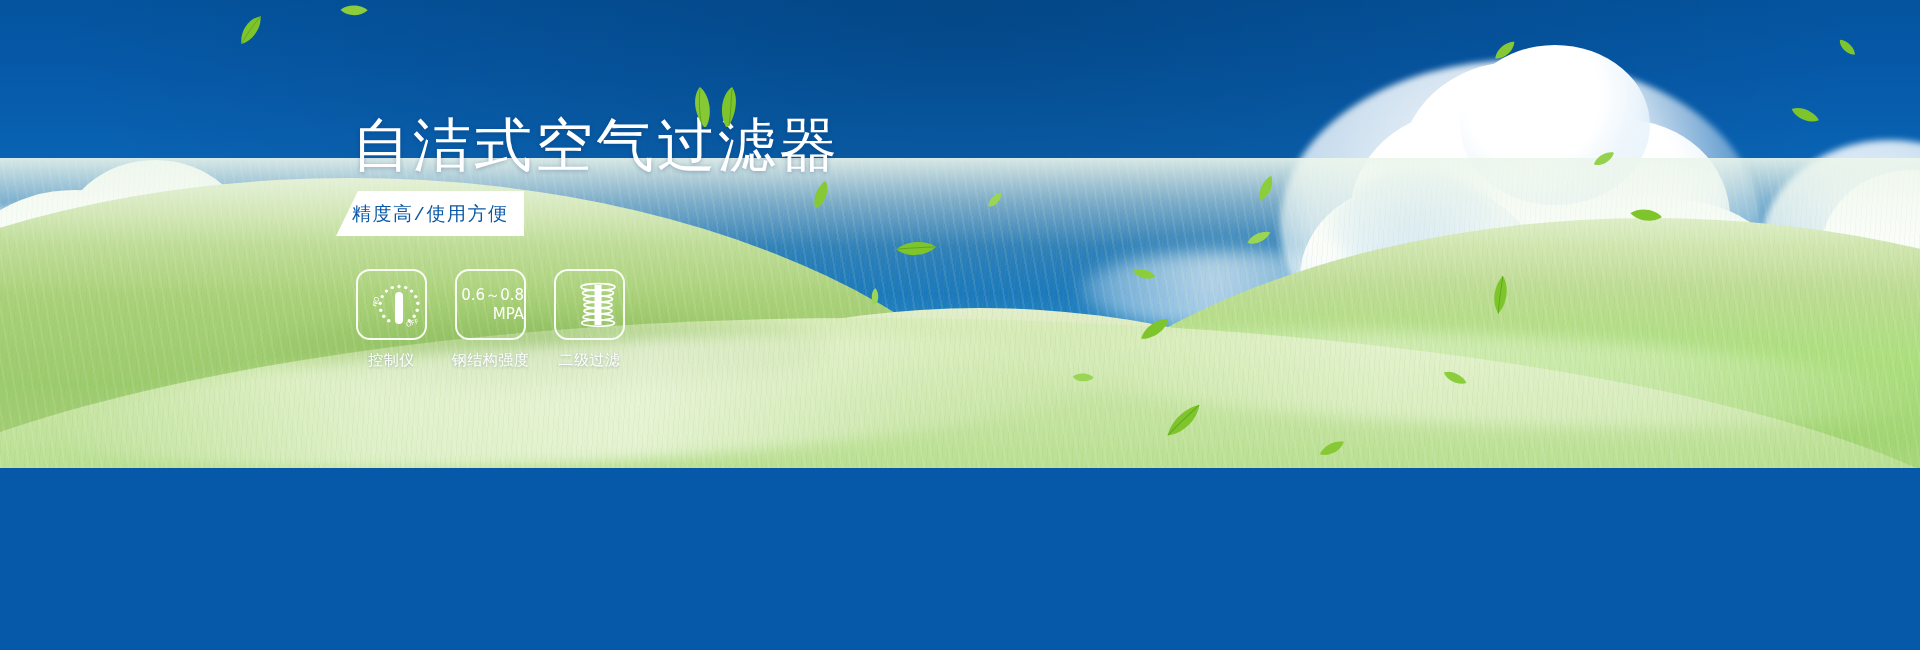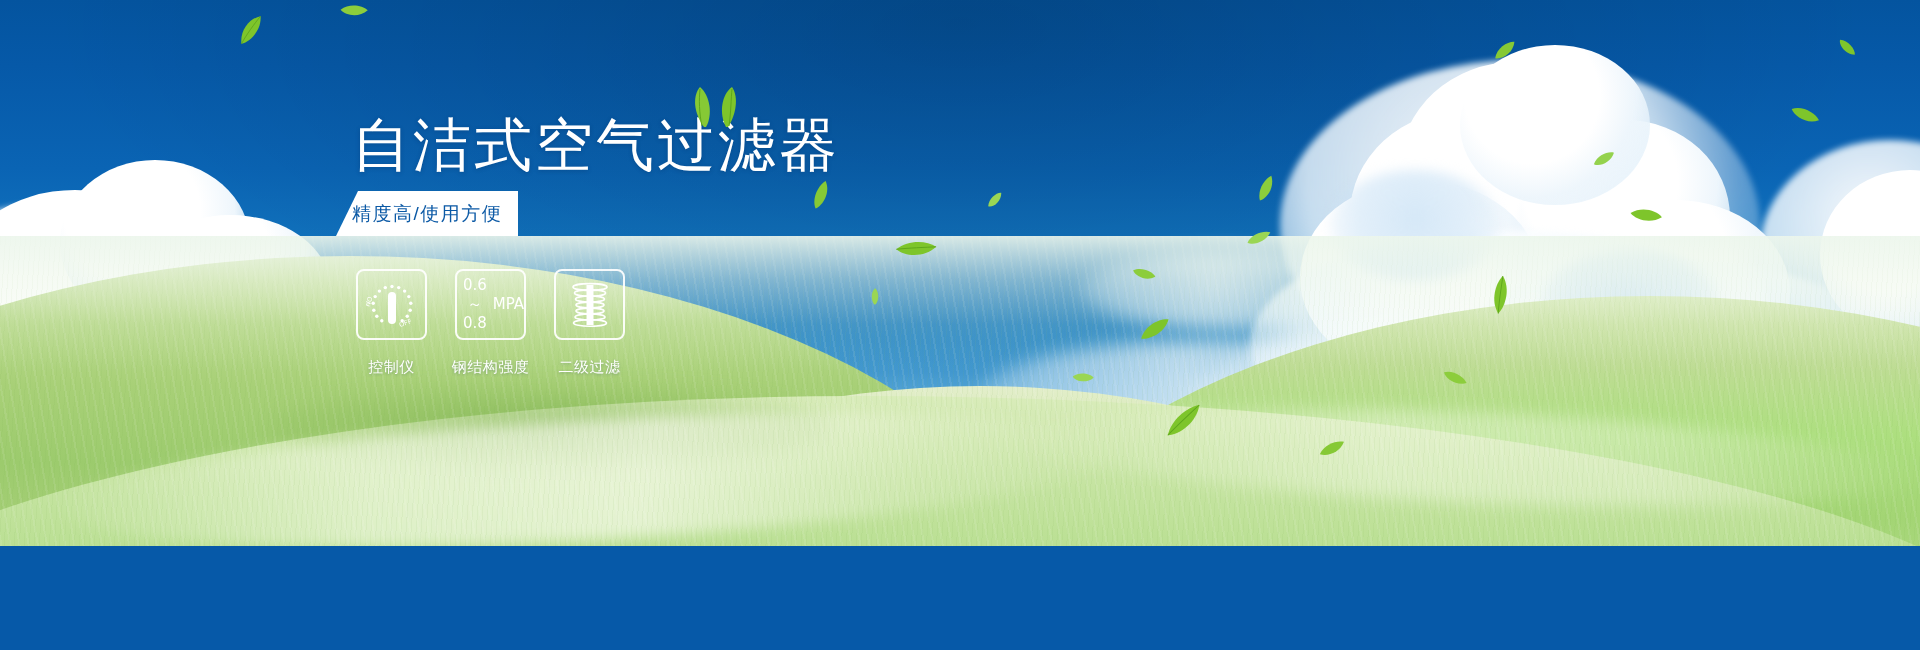--- a/index.html
+++ b/index.html
@@ -5,21 +5,21 @@
 <style>
   * { margin:0; padding:0; box-sizing:border-box; }
   html,body { width:1920px; height:650px; overflow:hidden; }
   body {
     font-family:"Liberation Sans","DejaVu Sans",sans-serif;
     background:#0659a8;
     position:relative;
   }
 
   
-  #stage { position:absolute; inset:0; width:1920px; height:546px; overflow:hidden; }
+  #stage { position:absolute; inset:0; width:1920px; height:468px; overflow:hidden; }
 
   
   .sky {
     position:absolute; left:0; top:0; width:1920px; height:650px;
     background:
       linear-gradient(to bottom,
         #04549f 0%,
         #0659a8 10%,
         #0a64b4 26%,
         #1275bf 40%,
@@ -167,49 +167,49 @@
     font-family:"DejaVu Sans","Liberation Sans",sans-serif;
     position:relative;
   }
   .badge-white {
     background:#ffffff;
     color:#0b59a5;
     font-size:19px;
     letter-spacing:1.5px;
     display:flex; align-items:center;
     padding:0 16px 0 16px;
-    font-family:Liberation Sans, sans-serif;
+    font-family:Liberation Mono, monospace;
     position:relative;
     margin-left:-14px;
     clip-path:polygon(22px 0, 100% 0, 100% 100%, 0 100%);
   }
 
   
   .features {
     position:absolute; left:356px; top:269px;
     display:flex; gap:28px; align-items:flex-start;
   }
   .feature { width:71px; display:flex; flex-direction:column; align-items:center; }
   .feature-box {
     width:71px; height:71px;
     border:2px solid rgba(255,255,255,0.92);
-    border-radius:8px;
-    display:flex; 
-    align-items:center; justify-content:center;
+    border-radius:14px;
+    display:flex; flex-direction:column;
+    align-items:flex-end; justify-content:center;
     color:#ffffff;
     position:relative;
     overflow:hidden;
   }
   .feature-text {
     font-size:15px; line-height:19px; text-align:center;
     color:#ffffff; font-weight:400; letter-spacing:0px;
     font-family:"DejaVu Sans","Liberation Sans",sans-serif;
   }
   .feature-caption {
-    margin-top:18px;
+    margin-top:11px;
     font-size:15px;
     color:#ffffff;
     white-space:nowrap;
     letter-spacing:0.5px;
     font-family:"DejaVu Sans","Liberation Sans",sans-serif;
     text-shadow:0 1px 3px rgba(0,40,90,0.28);
     text-align:right;
   }
   .feature:nth-child(4) { width:74px; }
   .feature-icon svg { display:block; }

